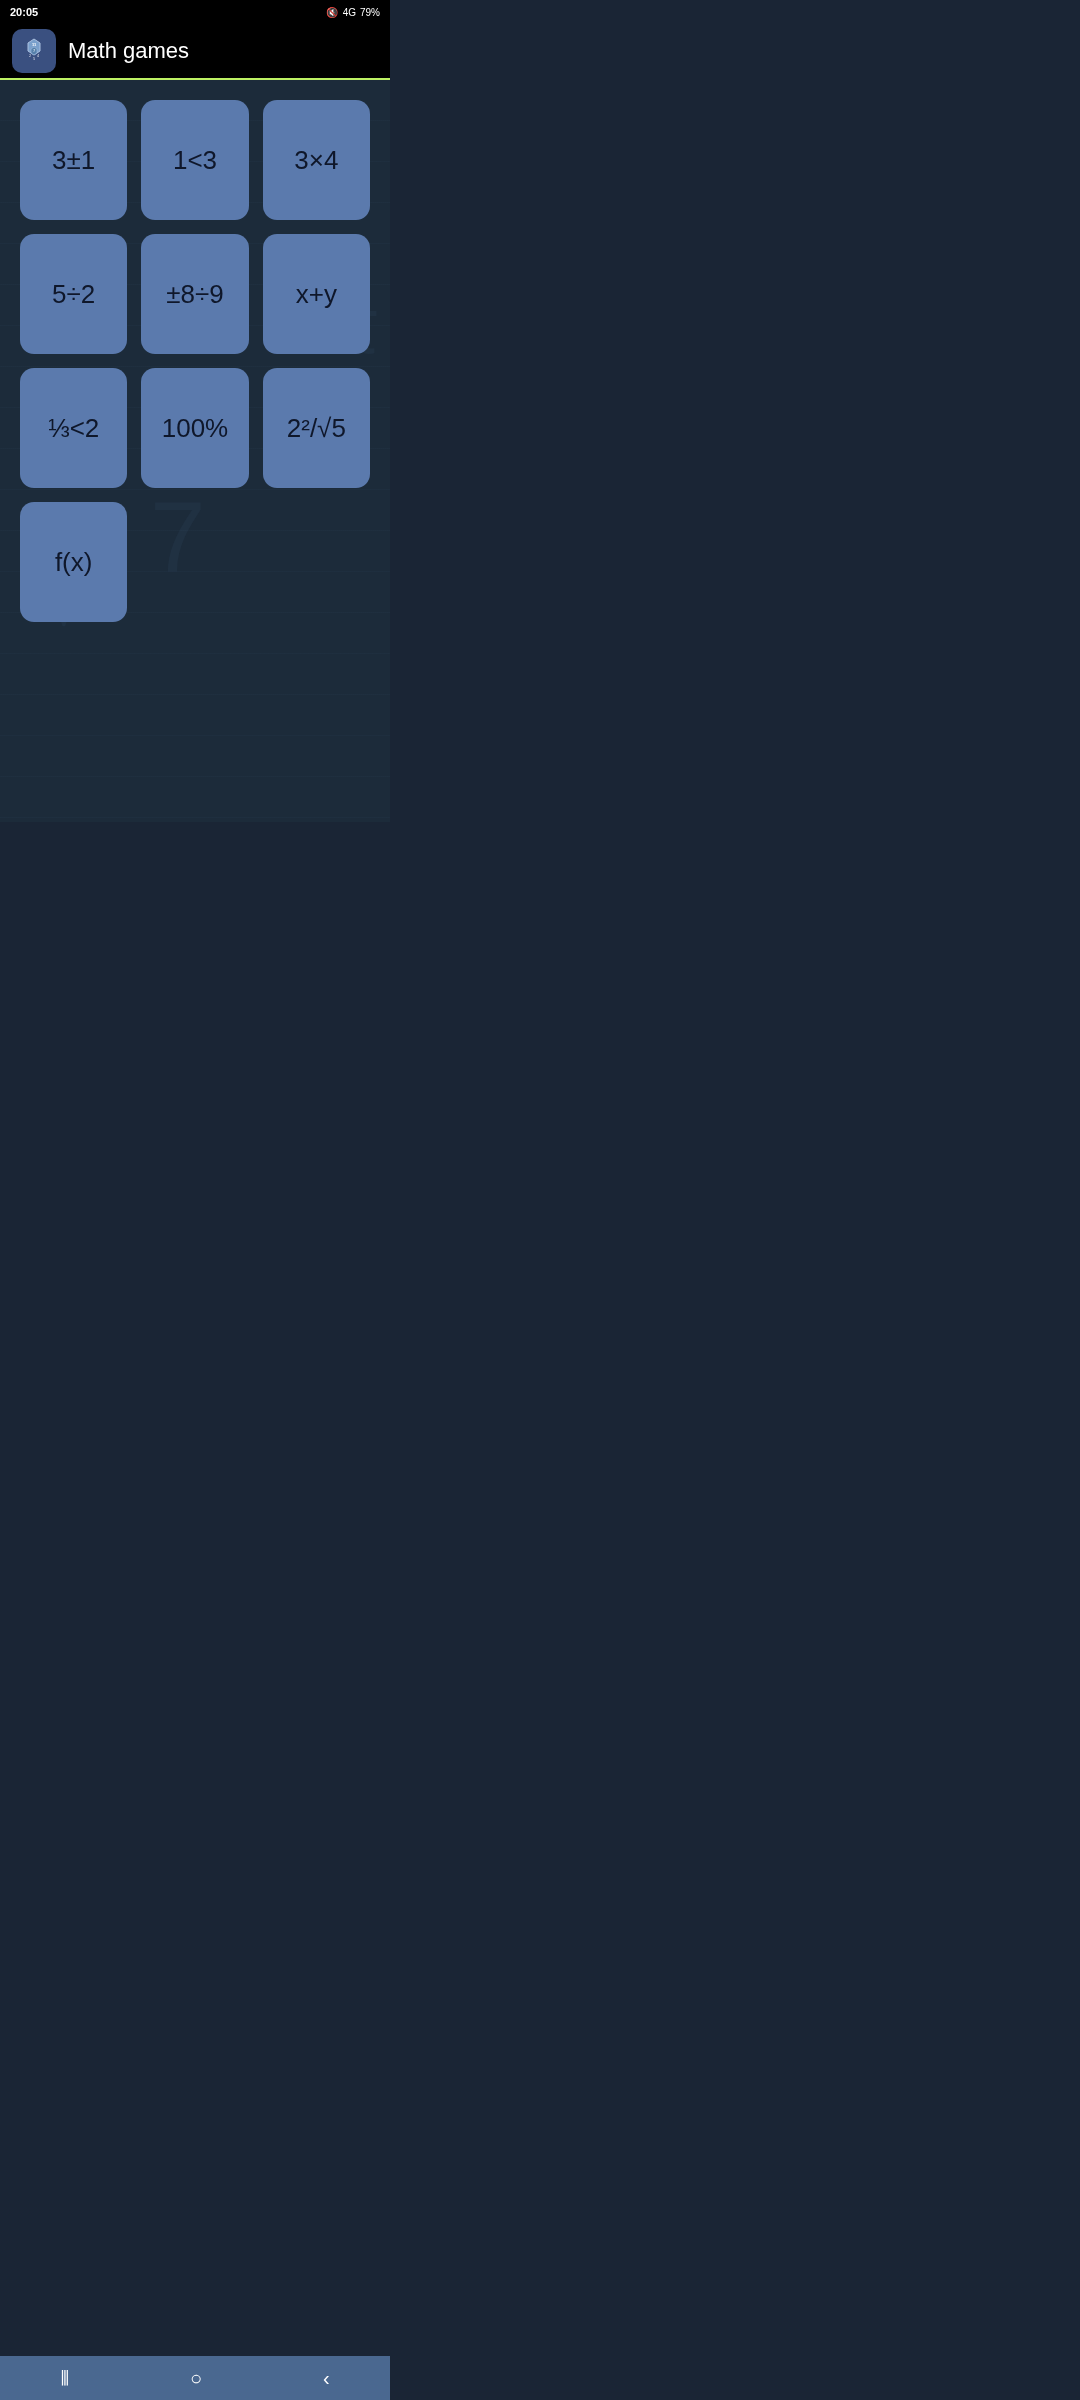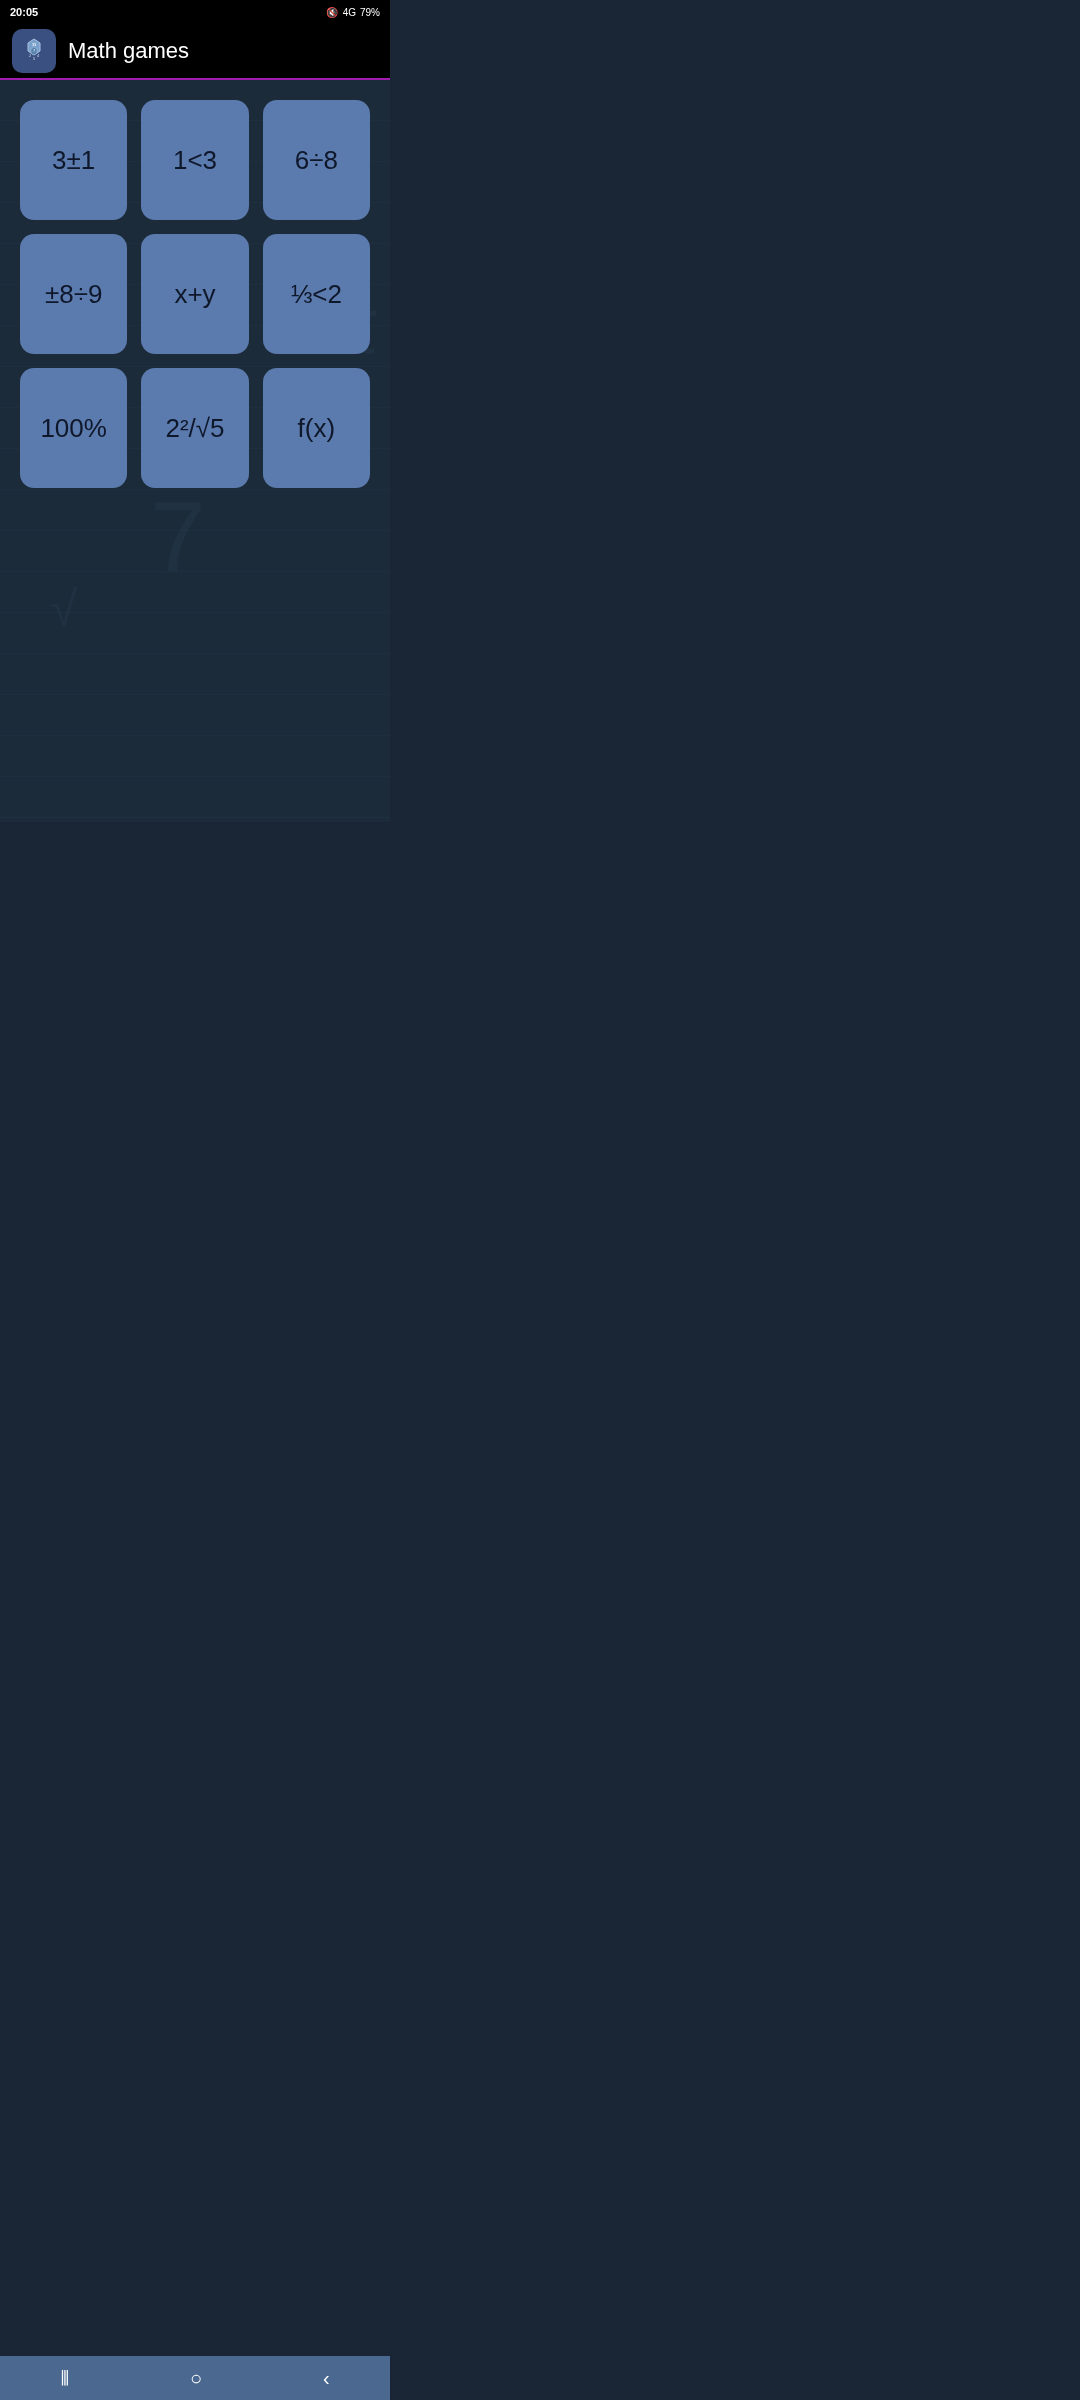--- a/index.html
+++ b/index.html
@@ -29,21 +29,21 @@
     .status-right { display: flex; align-items: center; gap: 4px; font-size: 10px; }
 
     
     .app-bar {
       background: #000;
       height: 56px;
       display: flex;
       align-items: center;
       padding: 0 12px;
       gap: 12px;
-      border-bottom: 2px solid #a21caf;
+      border-bottom: 2px solid #bef264;
     }
 
     .app-icon {
       width: 44px;
       height: 44px;
       background: #3a5080;
       border-radius: 10px;
       display: flex;
       align-items: center;
       justify-content: center;
@@ -175,23 +175,26 @@
   <div class="games-grid">
 
     <div class="game-card">
       <span class="game-card-label">3±1</span>
     </div>
 
     <div class="game-card">
       <span class="game-card-label">1&lt;3</span>
     </div>
 
-
-    <div class="game-card">
-      <span class="game-card-label">6÷8</span>
+    <div class="game-card">
+      <span class="game-card-label">3×4</span>
+    </div>
+
+    <div class="game-card">
+      <span class="game-card-label">5÷2</span>
     </div>
 
     <div class="game-card">
       <span class="game-card-label">±8÷9</span>
     </div>
 
     <div class="game-card">
       <span class="game-card-label">x+y</span>
     </div>
 

